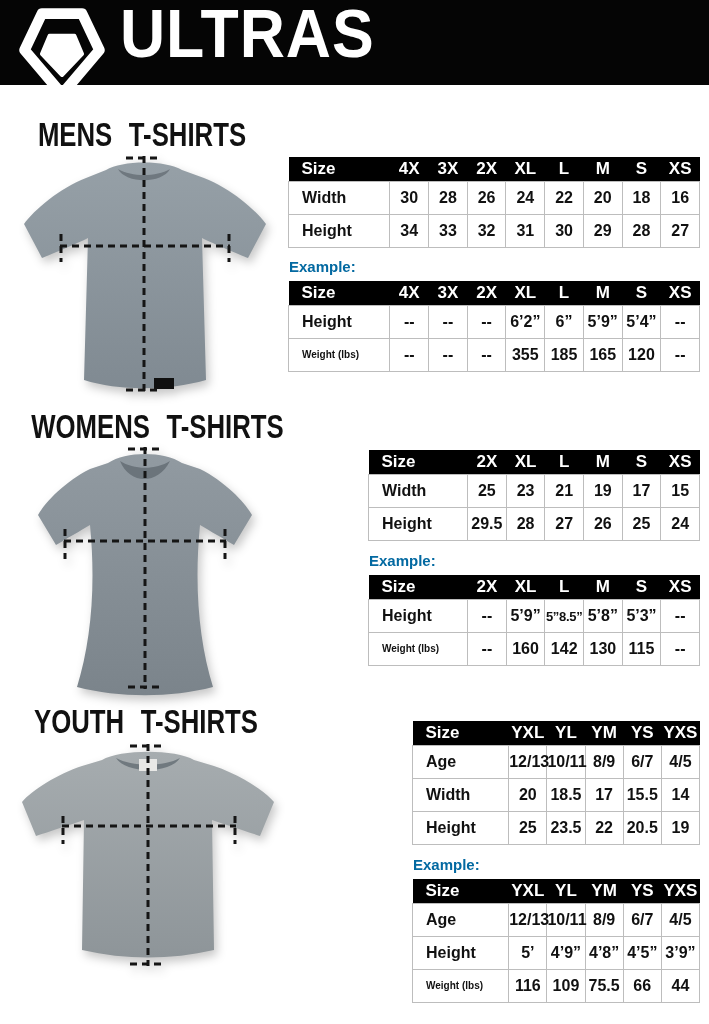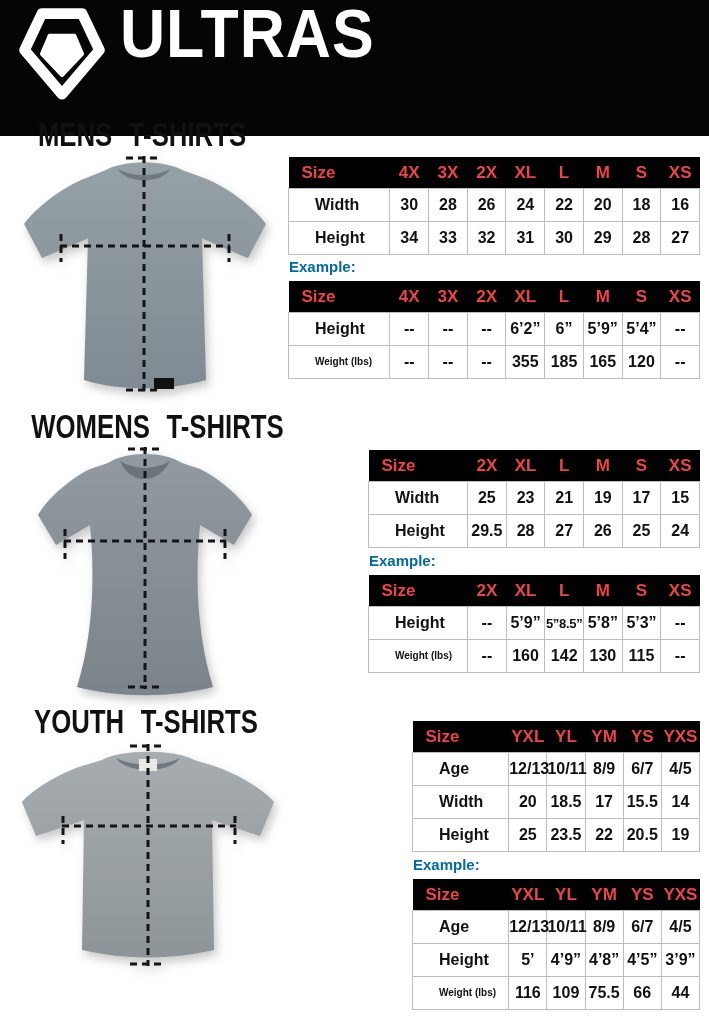--- a/index.html
+++ b/index.html
@@ -1,42 +1,42 @@
 <!DOCTYPE html>
 <html><head>
 <meta charset="utf-8">
 <style>
   html,body{margin:0;padding:0;}
   body{width:709px;height:1024px;position:relative;background:#ffffff;
        font-family:"Liberation Sans", sans-serif;overflow:hidden;}
 
   
-  .header{position:absolute;left:0;top:0;width:709px;height:136px;background:#050505;}
+  .header{position:absolute;left:0;top:0;width:709px;height:85px;background:#050505;}
   .logo{position:absolute;left:14px;top:5px;}
   .brand{position:absolute;left:120px;top:-4px;color:#fff;font-weight:bold;
          font-size:68px;line-height:74px;letter-spacing:1px;
          transform:scaleX(.92);transform-origin:left center;}
   .site{position:absolute;left:125px;top:68px;color:#fff;font-weight:bold;
         font-size:25px;letter-spacing:.5px;}
 
   
   .section-title{position:absolute;width:284px;text-align:center;color:#111;
       font-weight:bold;font-size:33px;line-height:36px;word-spacing:12px;
       transform:scaleX(.78);transform-origin:center;white-space:nowrap;}
 
   .example-label{position:absolute;font-weight:bold;font-size:15px;color:#0369a1;}
 
   
   table{border-collapse:collapse;table-layout:fixed;position:absolute;background:#fff;}
-  thead th{background:#000;color:#ef4444;font-weight:bold;font-size:17px;
-           height:31px;text-align:center;padding:0;}
+  thead th{background:#000;color:#ffffff;font-weight:bold;font-size:17px;
+           height:24px;text-align:center;padding:0;}
   thead th:first-child{text-align:left;padding-left:13px;}
   tbody td{border:1px solid #bdbdbd;font-weight:bold;font-size:16px;color:#111;
            text-align:center;height:32px;padding:0;}
-  tbody td.rowlabel{text-align:left;padding-left:26px;font-size:16px;}
+  tbody td.rowlabel{text-align:left;padding-left:13px;font-size:16px;}
   tbody td.rowlabel.small-label{font-size:10px;line-height:1.15;padding-right:4px;}
   tbody td.sm{font-size:16px;}
   tbody td.xs{font-size:13px;letter-spacing:-.3px;}
 
   .t-mens  td:first-child, .t-mens  th:first-child{width:21.5%;}
   .t-women td:first-child, .t-women th:first-child{width:26%;}
   .t-youth td:first-child, .t-youth th:first-child{width:29%;}
 
   .t-mens{left:288px;width:412px;}
   .t-women{left:368px;width:332px;}

